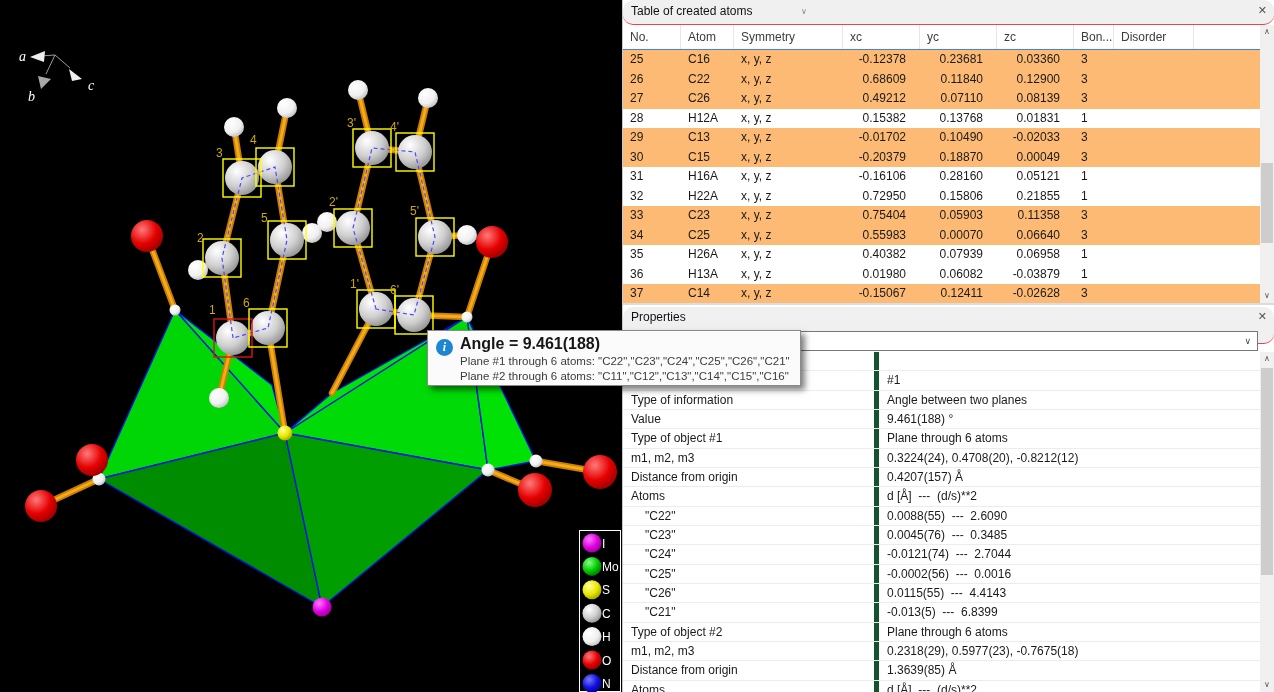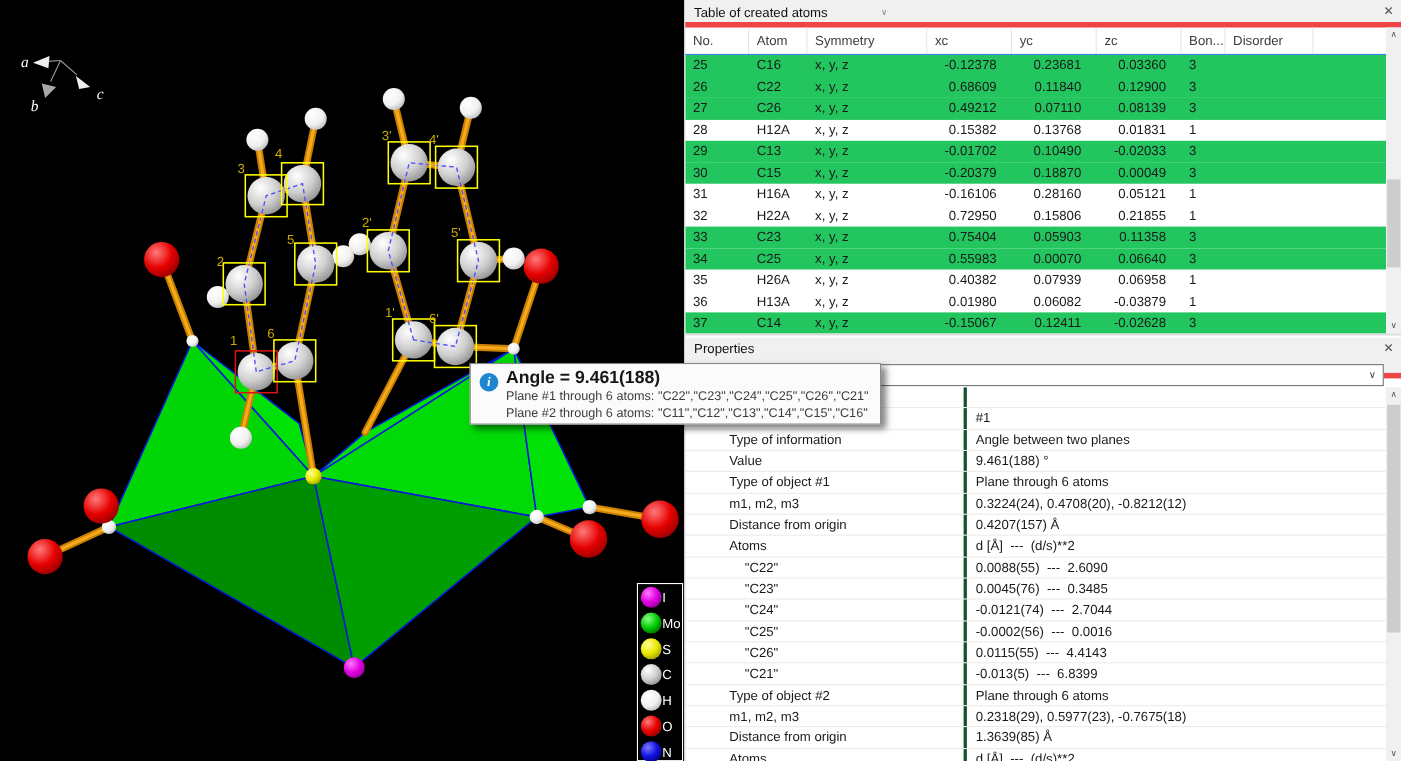--- a/index.html
+++ b/index.html
@@ -15,50 +15,50 @@
   .bond   { stroke:#c97f00; stroke-width:6.5; fill:none; stroke-linecap:round; }
   .bondhi { stroke:#f5a91c; stroke-width:3;  fill:none; stroke-linecap:round; }
   .face   { stroke:#0018dd; stroke-width:1.4; stroke-linejoin:round; }
   .ringdash { stroke:#4a4aff; stroke-width:1.2; fill:none; stroke-dasharray:4 3; }
   .selbox { fill:none; stroke:#ffff00; stroke-width:1.4; }
   .selbox.red { stroke:#d81414; }
 
   
   #panels { position:absolute; left:622px; top:0; width:652px; height:692px;
             background:#fff; border-left:1px solid #c9c9c9; font-size:12px; color:#1a1a1a; }
-  .titlebar { position:relative; background:#f0f0f0; border-bottom:5px solid #ef4444; }
+  .titlebar { position:relative; background:#f0f0f0; border-bottom:1px solid #ef4444;border-radius:10px; }
   .titlebar .t { position:absolute; left:8px; top:4px; color:#111; }
   .tb-arrow { position:absolute; left:178px; top:7px; font-size:8px; color:#888; }
   .close { position:absolute; right:7px; top:4px; color:#555; font-size:11px; }
 
   #atoms-panel { position:absolute; top:0; left:0; right:0; height:305px; border-bottom:2px solid #dcdcdc; }
   #atoms-panel .titlebar { height:25px; }
   .thead { position:absolute; top:25px; left:0; right:14px; height:25px;
            display:grid; grid-template-columns:58px 53px 109px 77px 77px 77px 40px 80px 1fr;
            border-bottom:1px solid #3b82f6; color:#3c3c3c; line-height:24px; }
   .hc { padding-left:7px; border-right:1px solid #e6e6e6; overflow:hidden; white-space:nowrap; }
   .hc.hfill { border-right:none; }
   .tbody { position:absolute; top:50px; left:0; right:14px; bottom:0; overflow:hidden; }
   .trow { display:grid; grid-template-columns:58px 53px 109px 77px 77px 77px 40px 80px 1fr;
           height:19.5px; line-height:19.5px; }
-  .trow.sel { background:#22c55e; }
+  .trow.sel { background:#fdba74; }
   .tc { padding-left:7px; overflow:hidden; white-space:nowrap; }
   .tc.num { text-align:right; padding-right:14px; padding-left:0; }
 
   #props-panel { position:absolute; top:307px; left:0; right:0; bottom:0; }
   #props-panel .titlebar { height:37px; }
   #props-panel .titlebar .t { top:3px; }
   #props-panel .titlebar .close { top:3px; }
   .combo { position:absolute; top:24px; left:2px; right:16px; height:20px;
            background:#fff; border:1px solid #767676; }
   .combo .chev { position:absolute; right:6px; top:4px; font-size:9px; color:#444; }
   .pgrid { position:absolute; top:45px; left:0; right:14px; bottom:0; overflow:hidden; }
   .prow { display:grid; grid-template-columns:256px 1fr; height:19.33px; line-height:18.5px;
           border-bottom:1px solid #ececec; }
-  .pl { padding-left:8px; border-right:3px solid #14532d; white-space:nowrap; overflow:hidden;margin-left:32px; }
+  .pl { padding-left:8px; border-right:5px solid #14532d; white-space:nowrap; overflow:hidden; }
   .pl.ind { padding-left:22px; }
   .pv { padding-left:8px; white-space:pre; overflow:hidden; }
 
   
   .vscroll { position:absolute; right:0; width:14px; background:#f0f0f0; }
   #atoms-scroll { top:25px; bottom:0; }
   #props-scroll { top:45px; bottom:0; }
   .arr { position:absolute; left:0; width:14px; height:14px; text-align:center;
          font-size:8px; line-height:14px; color:#555; }
   .arr.up { top:0; } .arr.down { bottom:0; }

